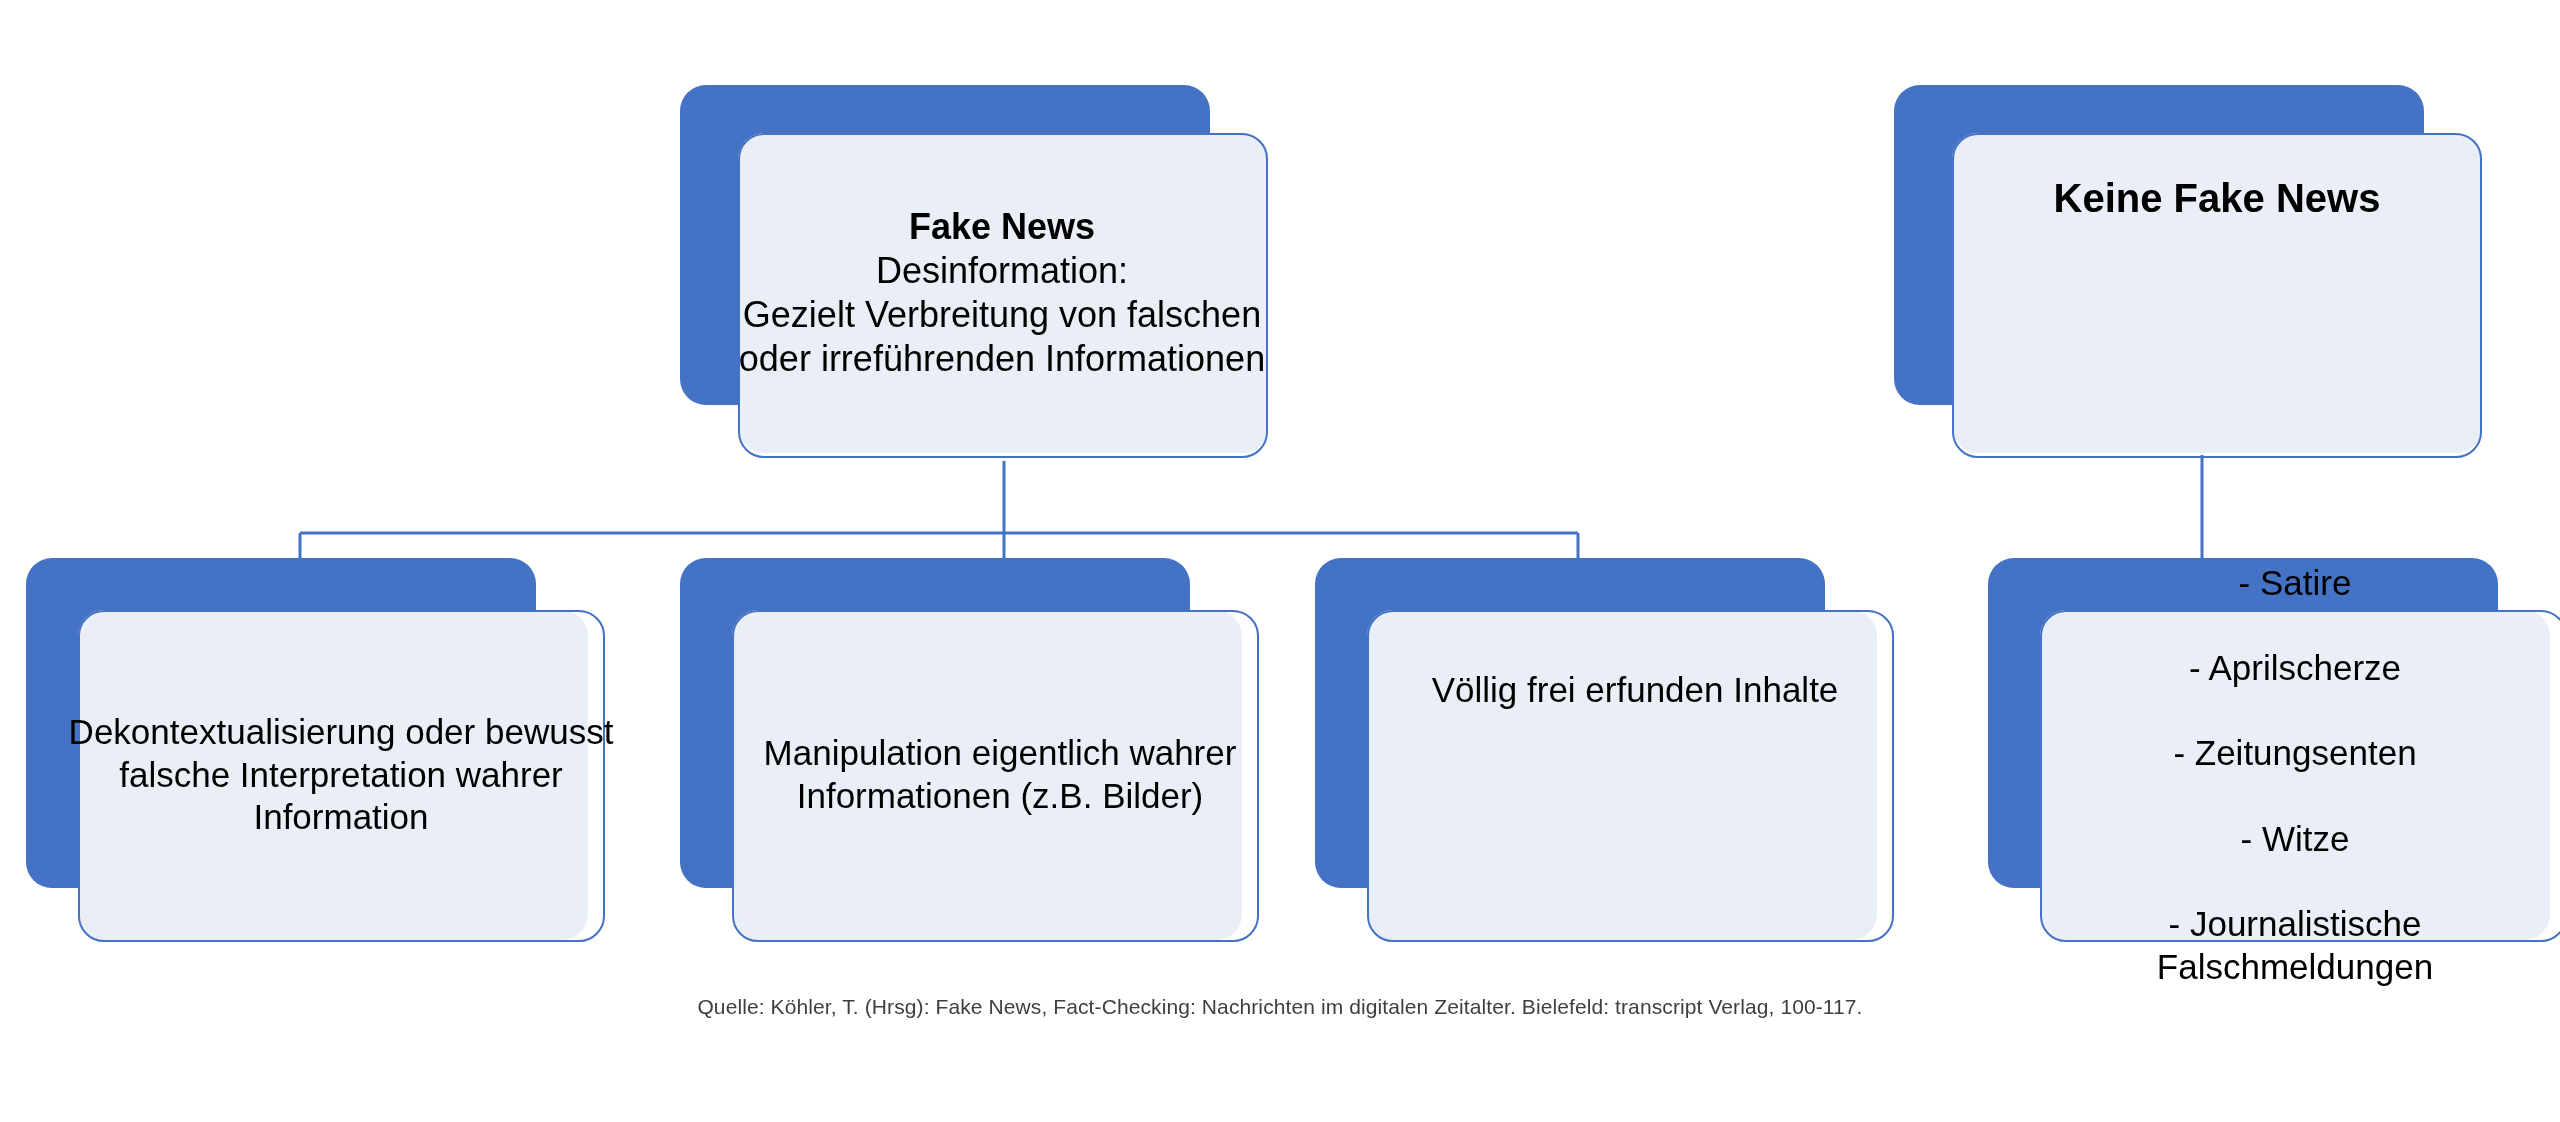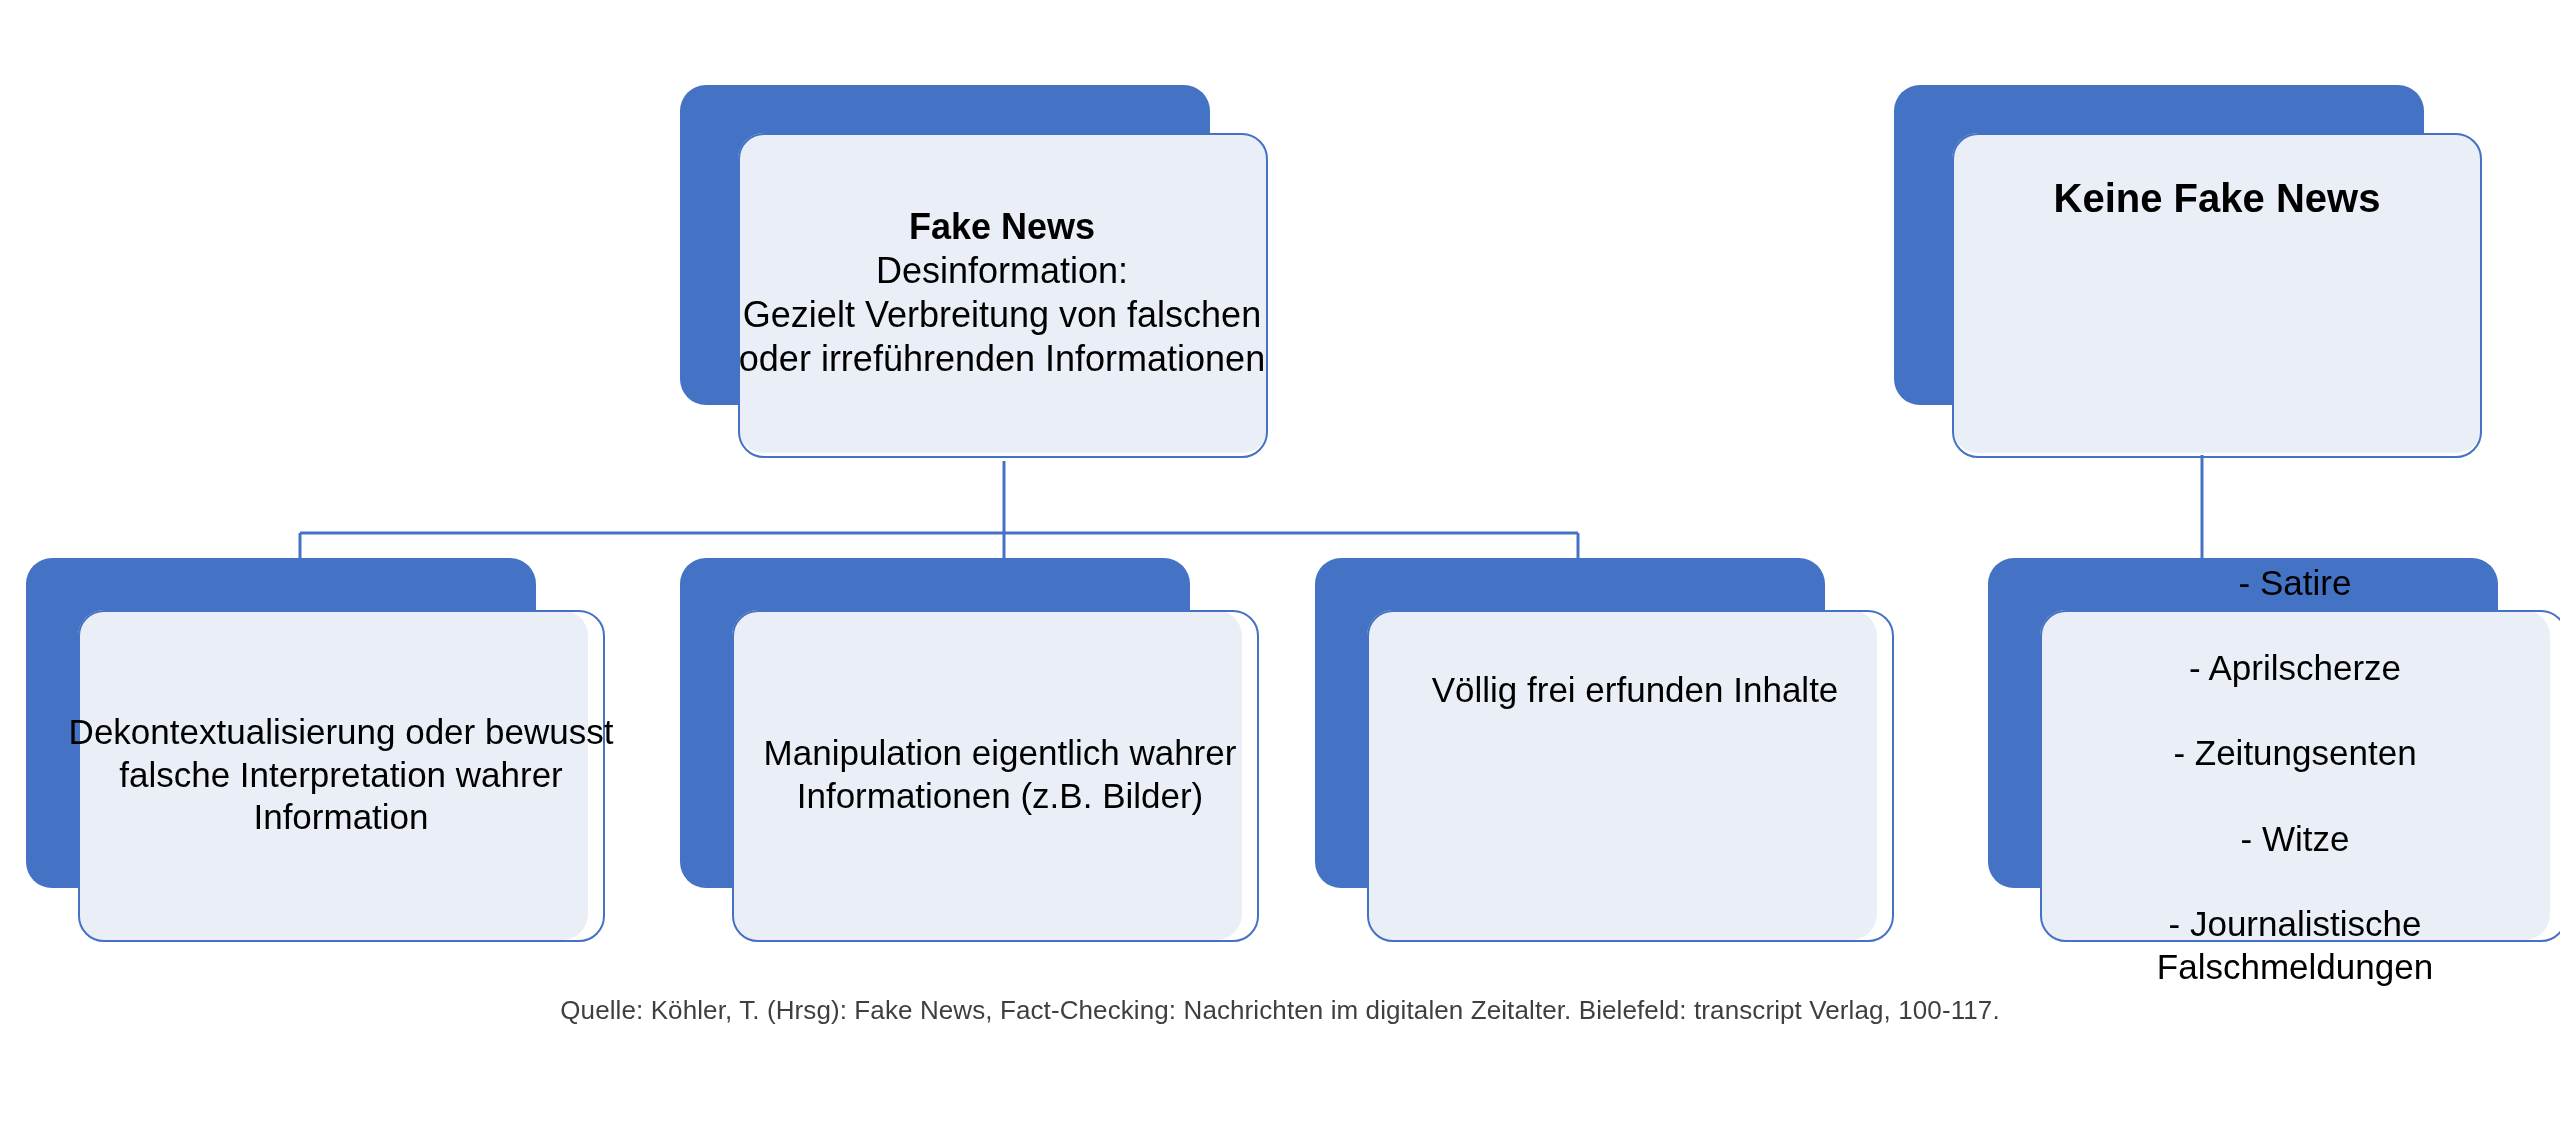--- a/index.html
+++ b/index.html
@@ -79,21 +79,21 @@
   }
 
   
   #citation {
     position: absolute;
     left: 0;
     width: 2560px;
     top: 995px;
     text-align: center;
     color: #3F3F3F;
-    font-size: 26px;
+    font-size: 21px;
     letter-spacing: 0.1px;
   }
 </style>
 </head>
 <body>
 
 <div id="canvas">
 
   <svg id="connectors" viewBox="0 0 2560 1122" width="2560" height="1122">
 

